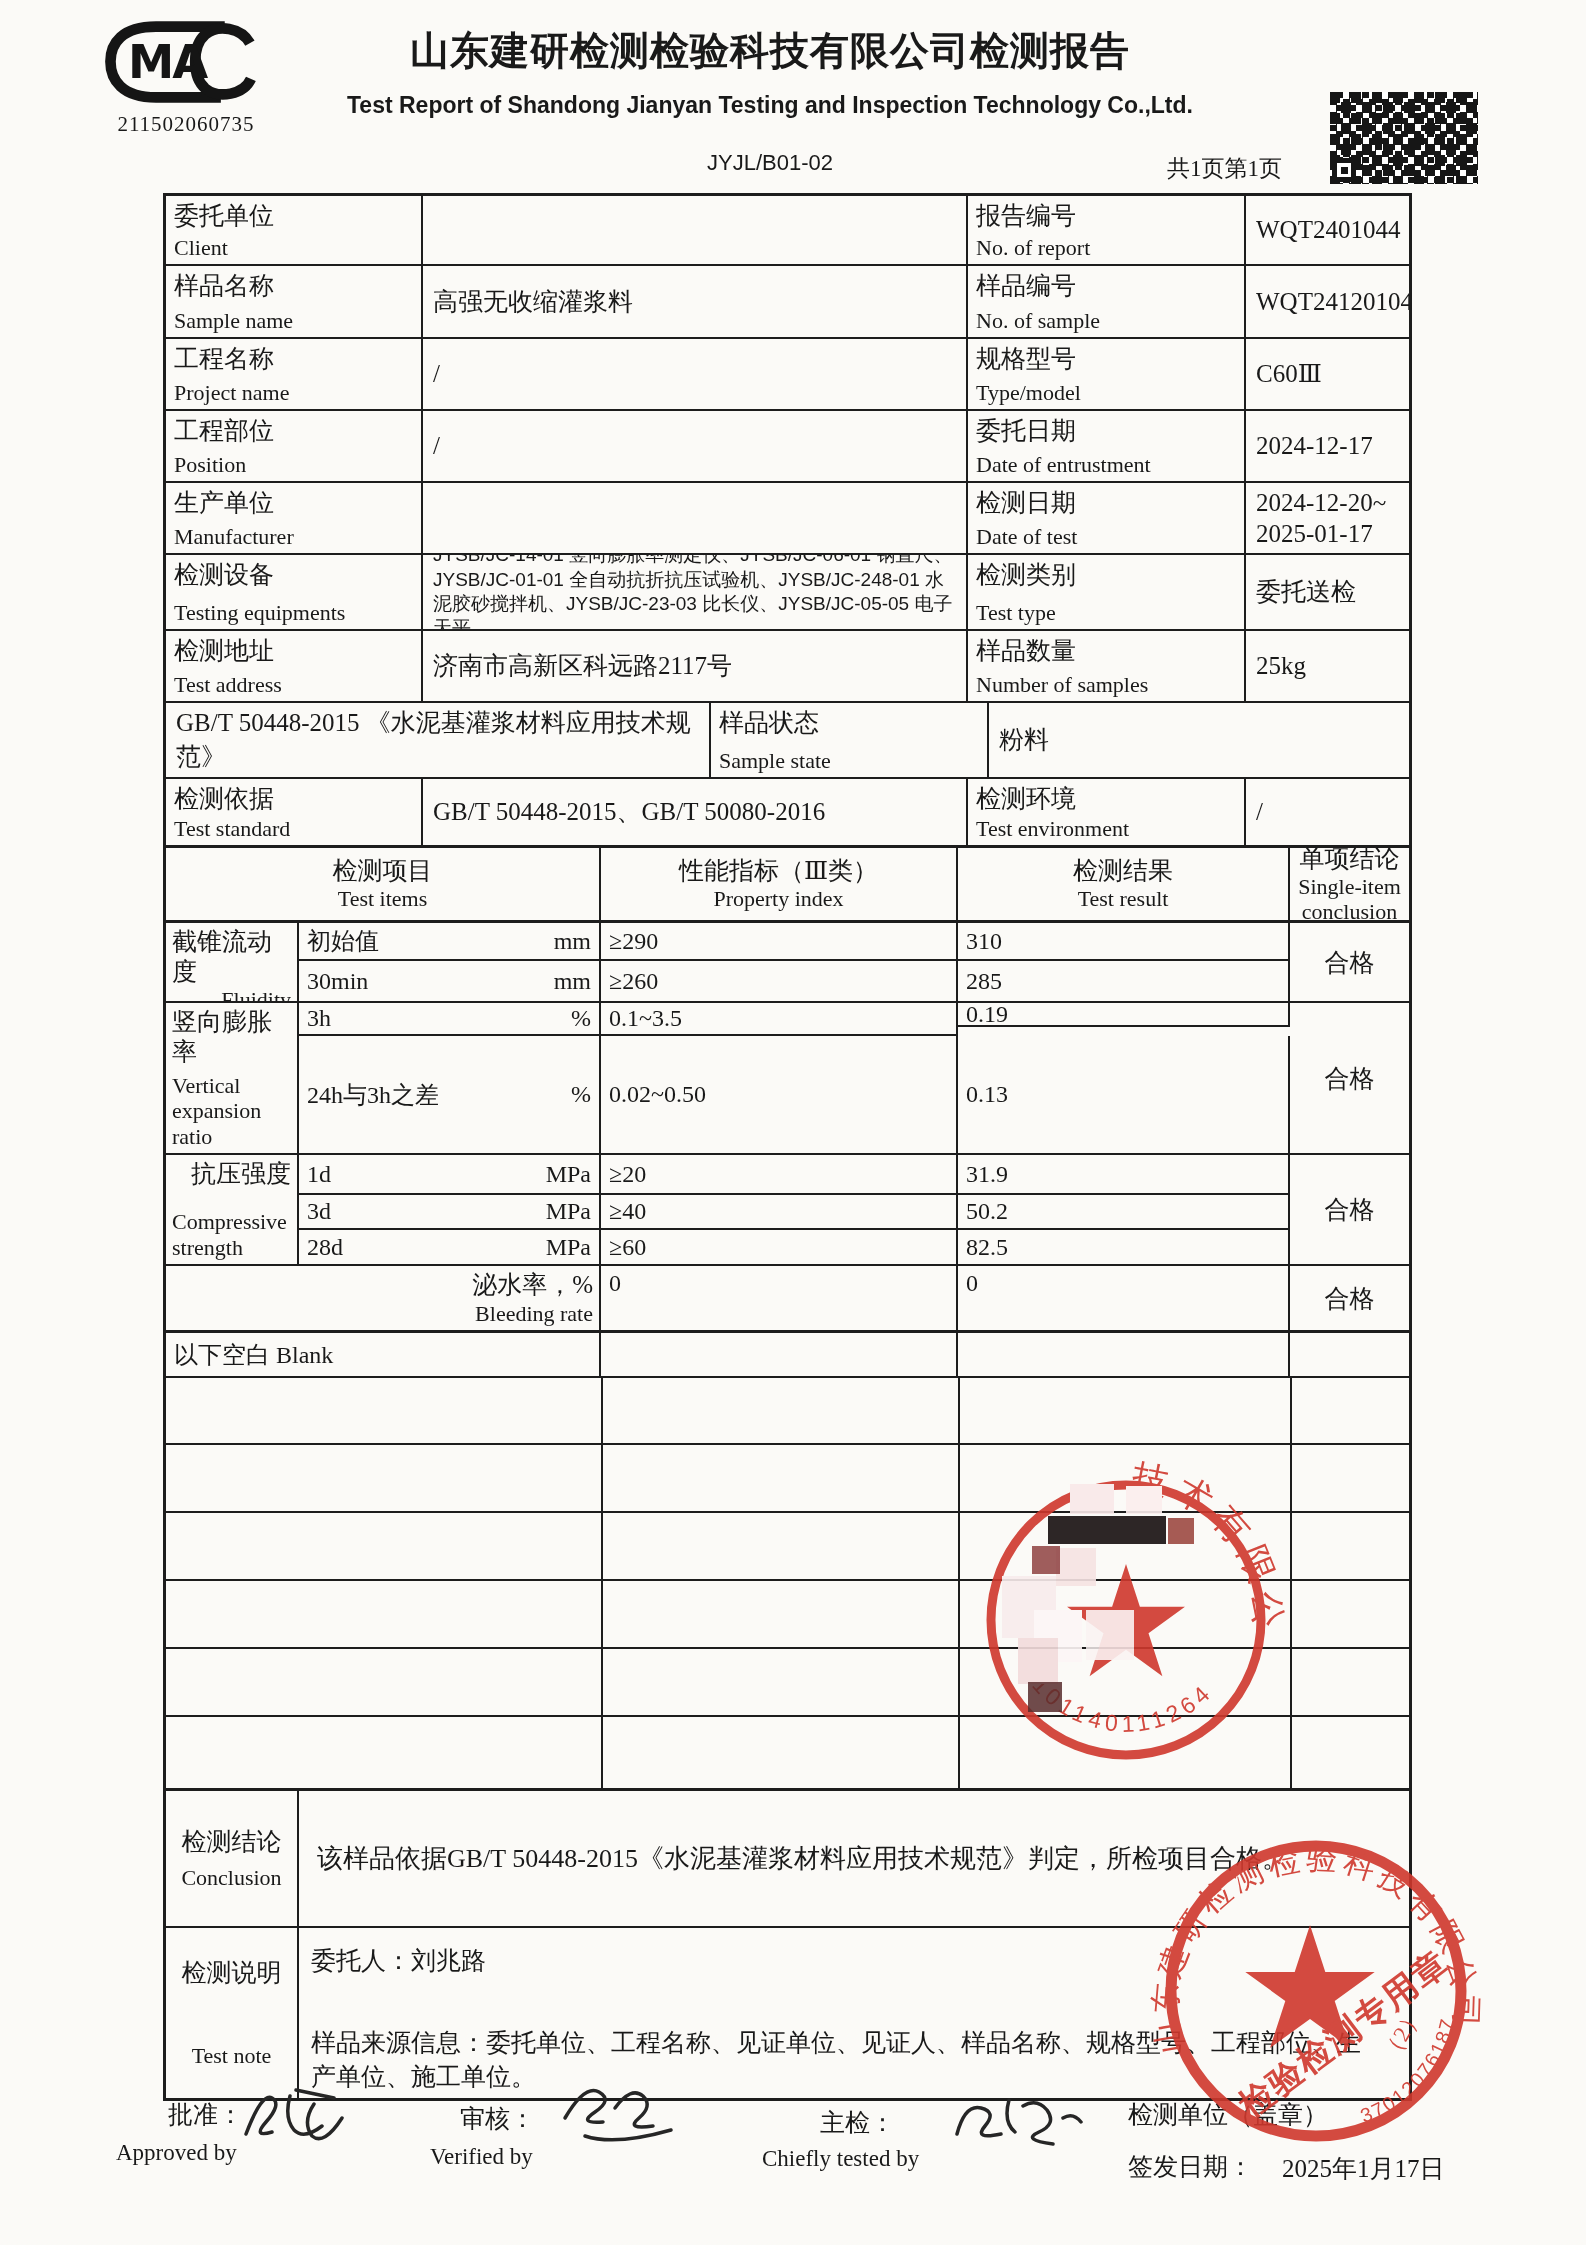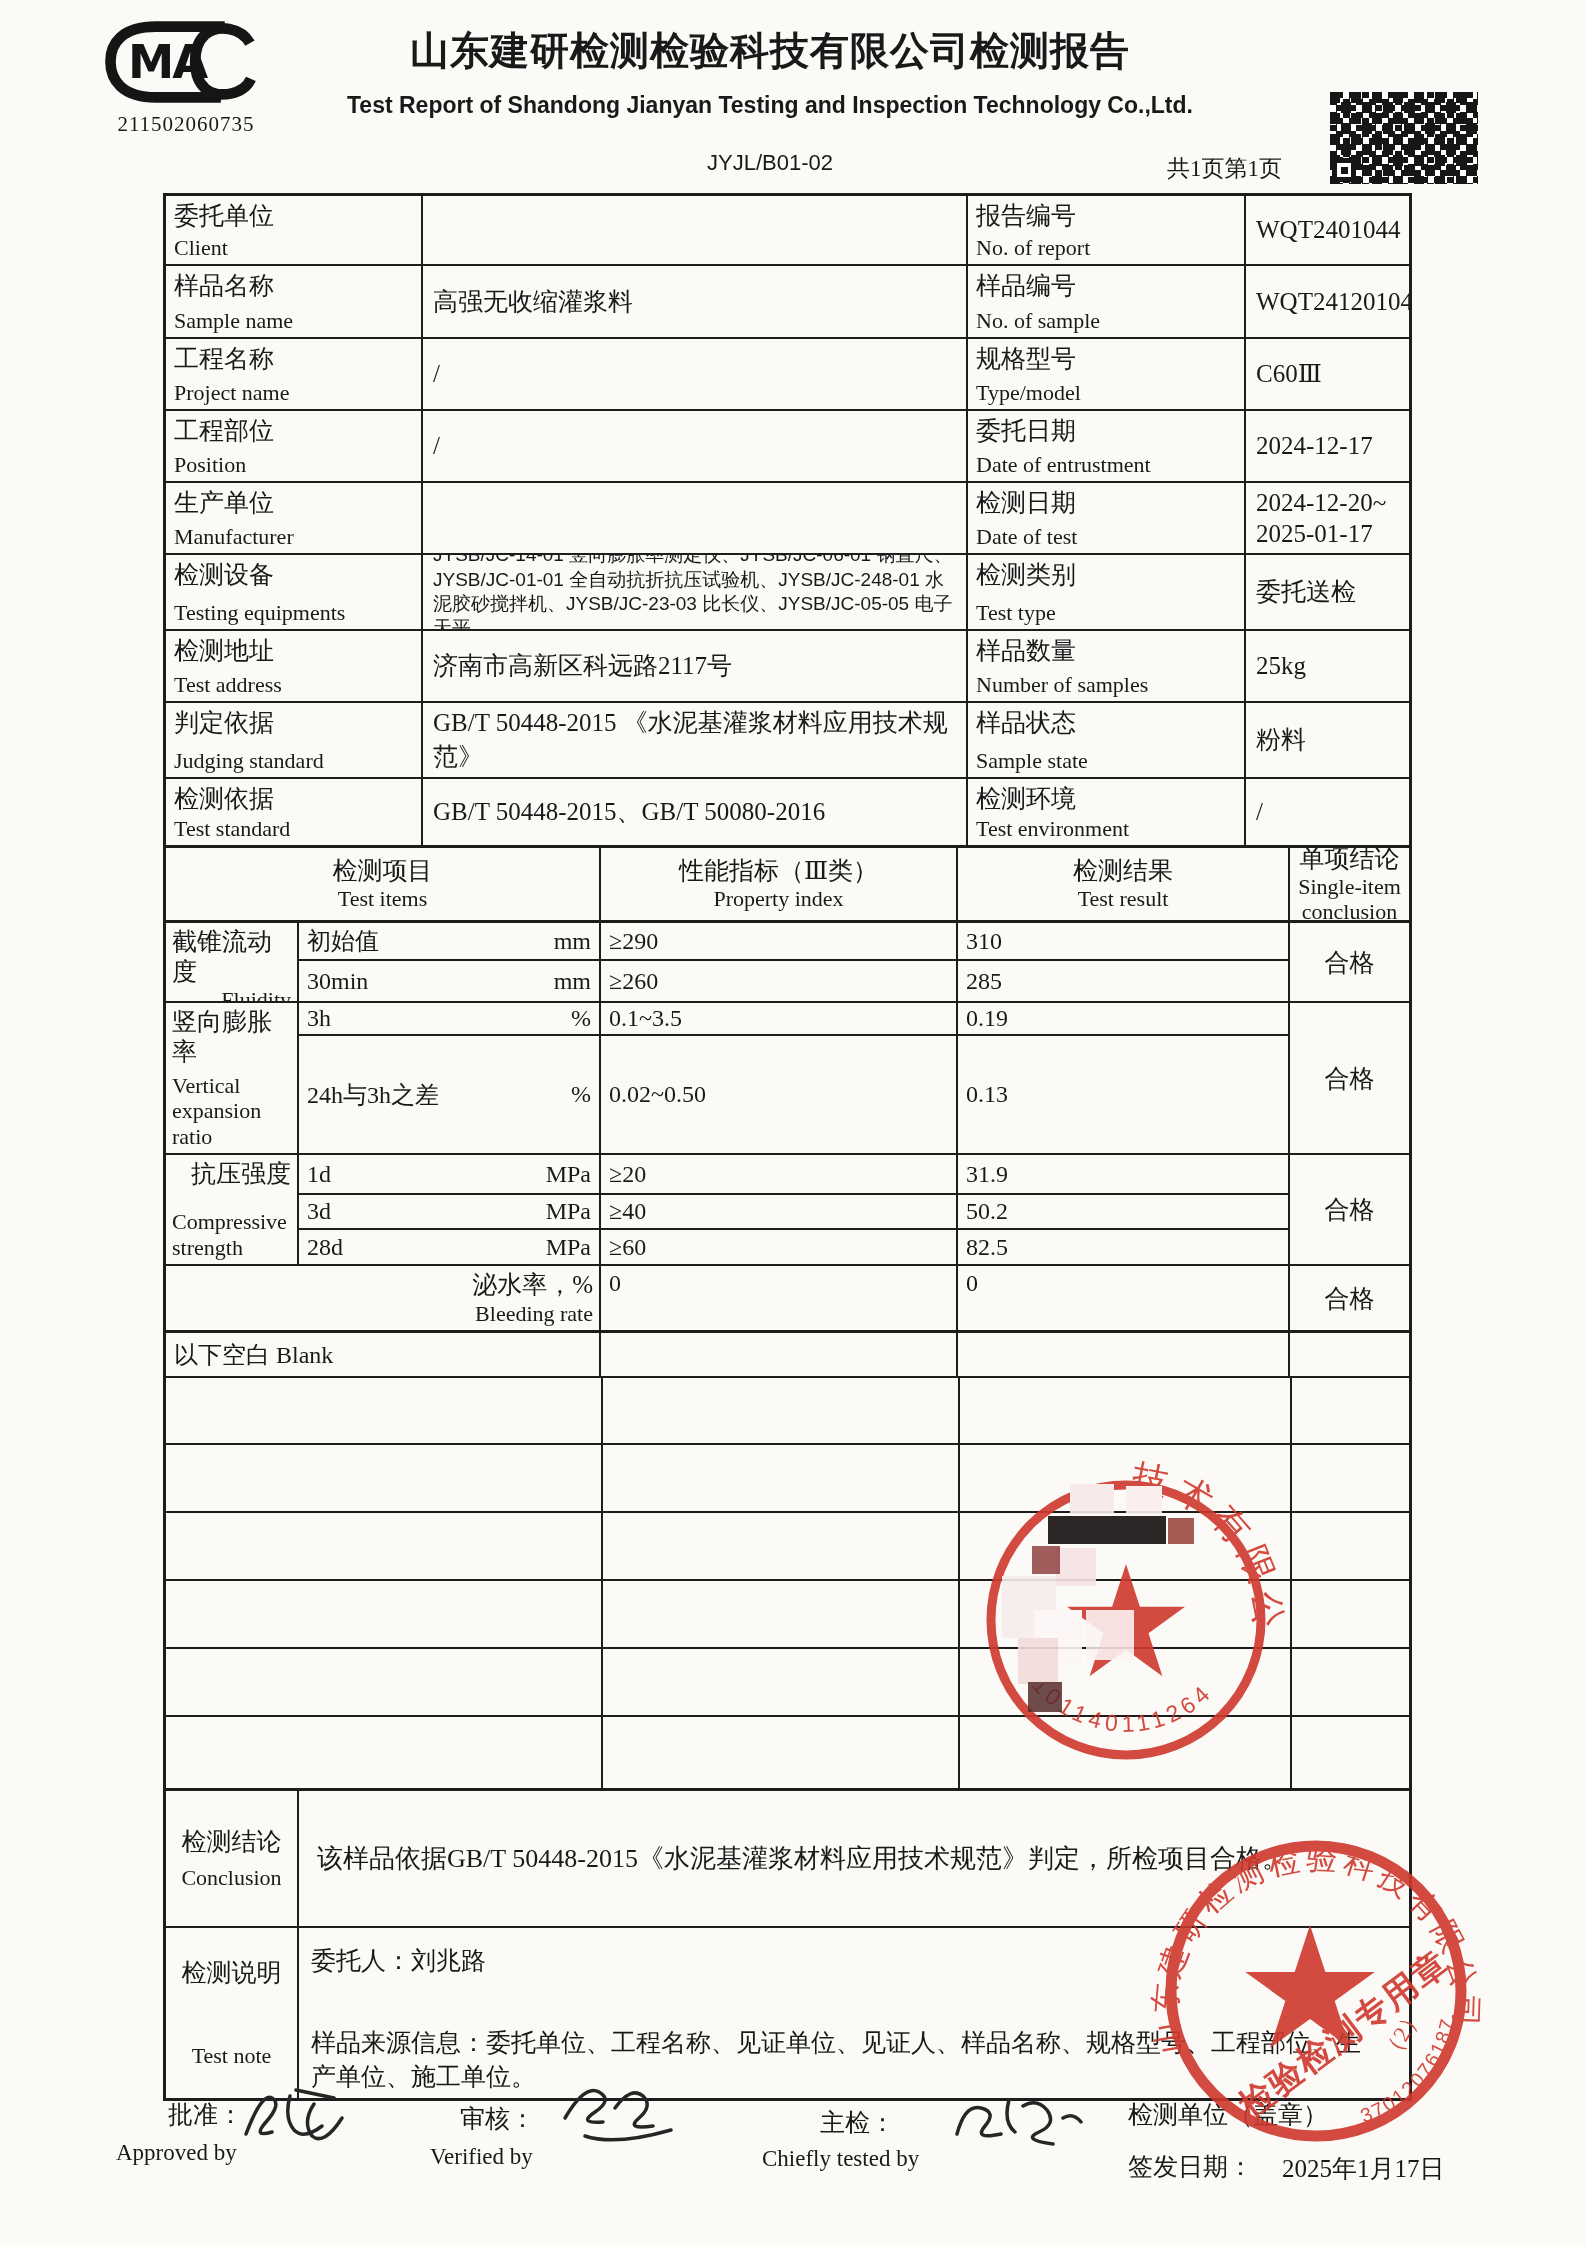--- a/index.html
+++ b/index.html
@@ -163,24 +163,20 @@
             <span class="en">Test address</span>
           </div>
         <div class="cell w2 valc">济南市高新区科远路2117号</div>
         <div class="cell w3 lblc">
             <span class="zh">样品数量</span>
             <span class="en">Number of samples</span>
           </div>
         <div class="cell w4 valc last">25kg</div>
       </div>
       <div class="irow" style="height:76px">
-        <div class="cell w1 lblc">
-            <span class="zh">判定依据</span>
-            <span class="en">Judging standard</span>
-          </div>
         <div class="cell w2 valc" style="line-height:1.35;">GB/T 50448-2015 《水泥基灌浆材料应用技术规范》</div>
         <div class="cell w3 lblc">
             <span class="zh">样品状态</span>
             <span class="en">Sample state</span>
           </div>
         <div class="cell w4 valc last">粉料</div>
       </div>
       <div class="irow" style="height:66px">
         <div class="cell w1 lblc">
             <span class="zh">检测依据</span>
@@ -234,21 +230,21 @@
 
       <div class="rc glabel" style="left:0;top:155px;width:133px;height:152px">
         <span class="zh">竖向膨胀率</span>
           <span class="en">Vertical expansion ratio</span>
       </div>
       <div class="rc item" style="left:133px;top:155px;width:302px;height:33px">
         <span>3h</span>
           <span>%</span>
       </div>
       <div class="rc" style="left:435px;top:155px;width:357px;height:33px">0.1~3.5</div>
-      <div class="rc" style="left:792px;top:155px;width:332px;height:33px">0.19</div>
+      <div class="rc" style="left:792px;top:155px;width:332px;height:24px">0.19</div>
       <div class="rc item" style="left:133px;top:188px;width:302px;height:119px">
         <span>24h与3h之差</span>
           <span>%</span>
       </div>
       <div class="rc" style="left:435px;top:188px;width:357px;height:119px">0.02~0.50</div>
       <div class="rc" style="left:792px;top:188px;width:332px;height:119px">0.13</div>
       <div class="rc conc noR" style="left:1124px;top:155px;width:119px;height:152px">合格</div>
 
       <div class="rc glabel" style="left:0;top:307px;width:133px;height:111px">
         <span class="zh">抗压强度</span>

